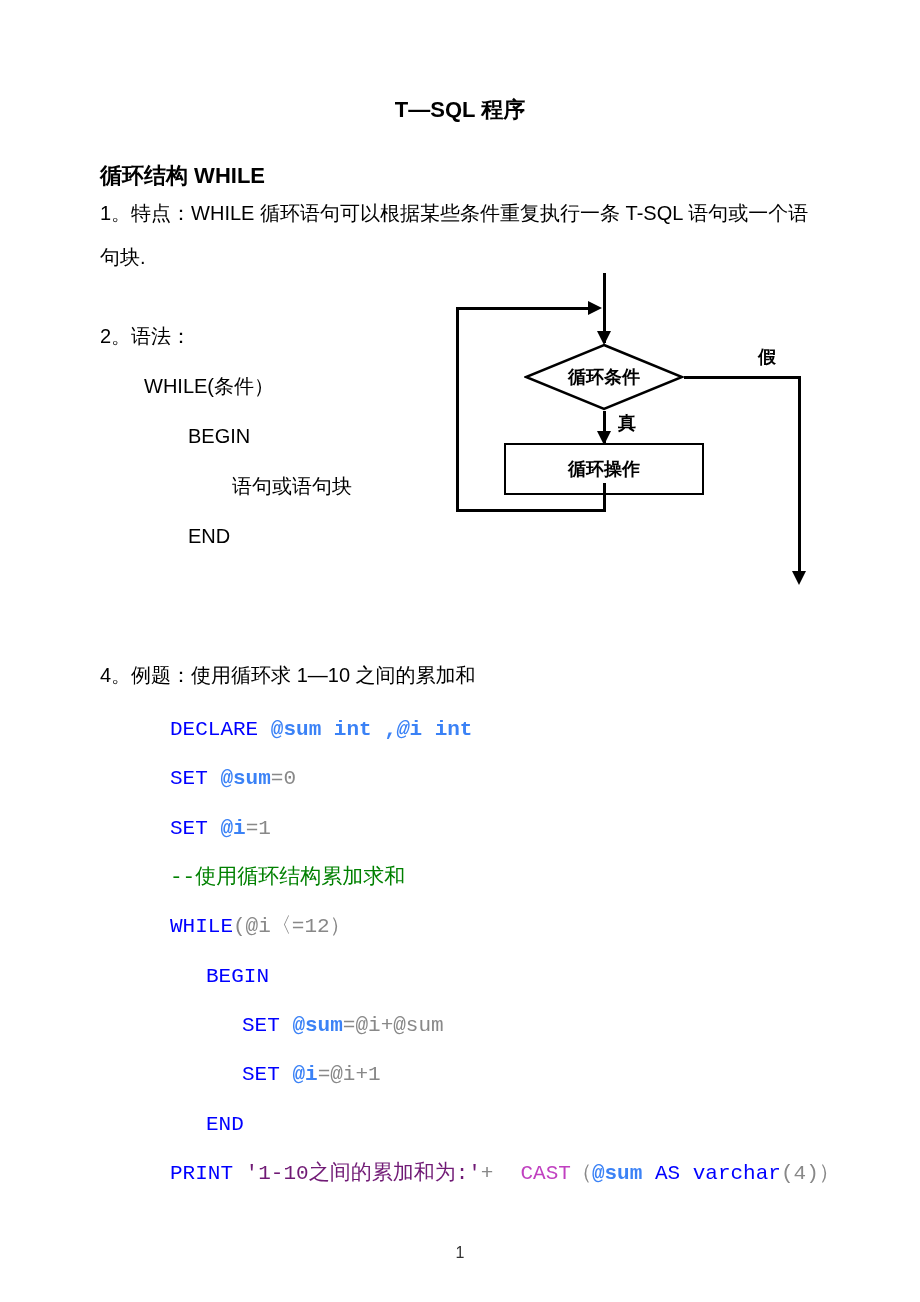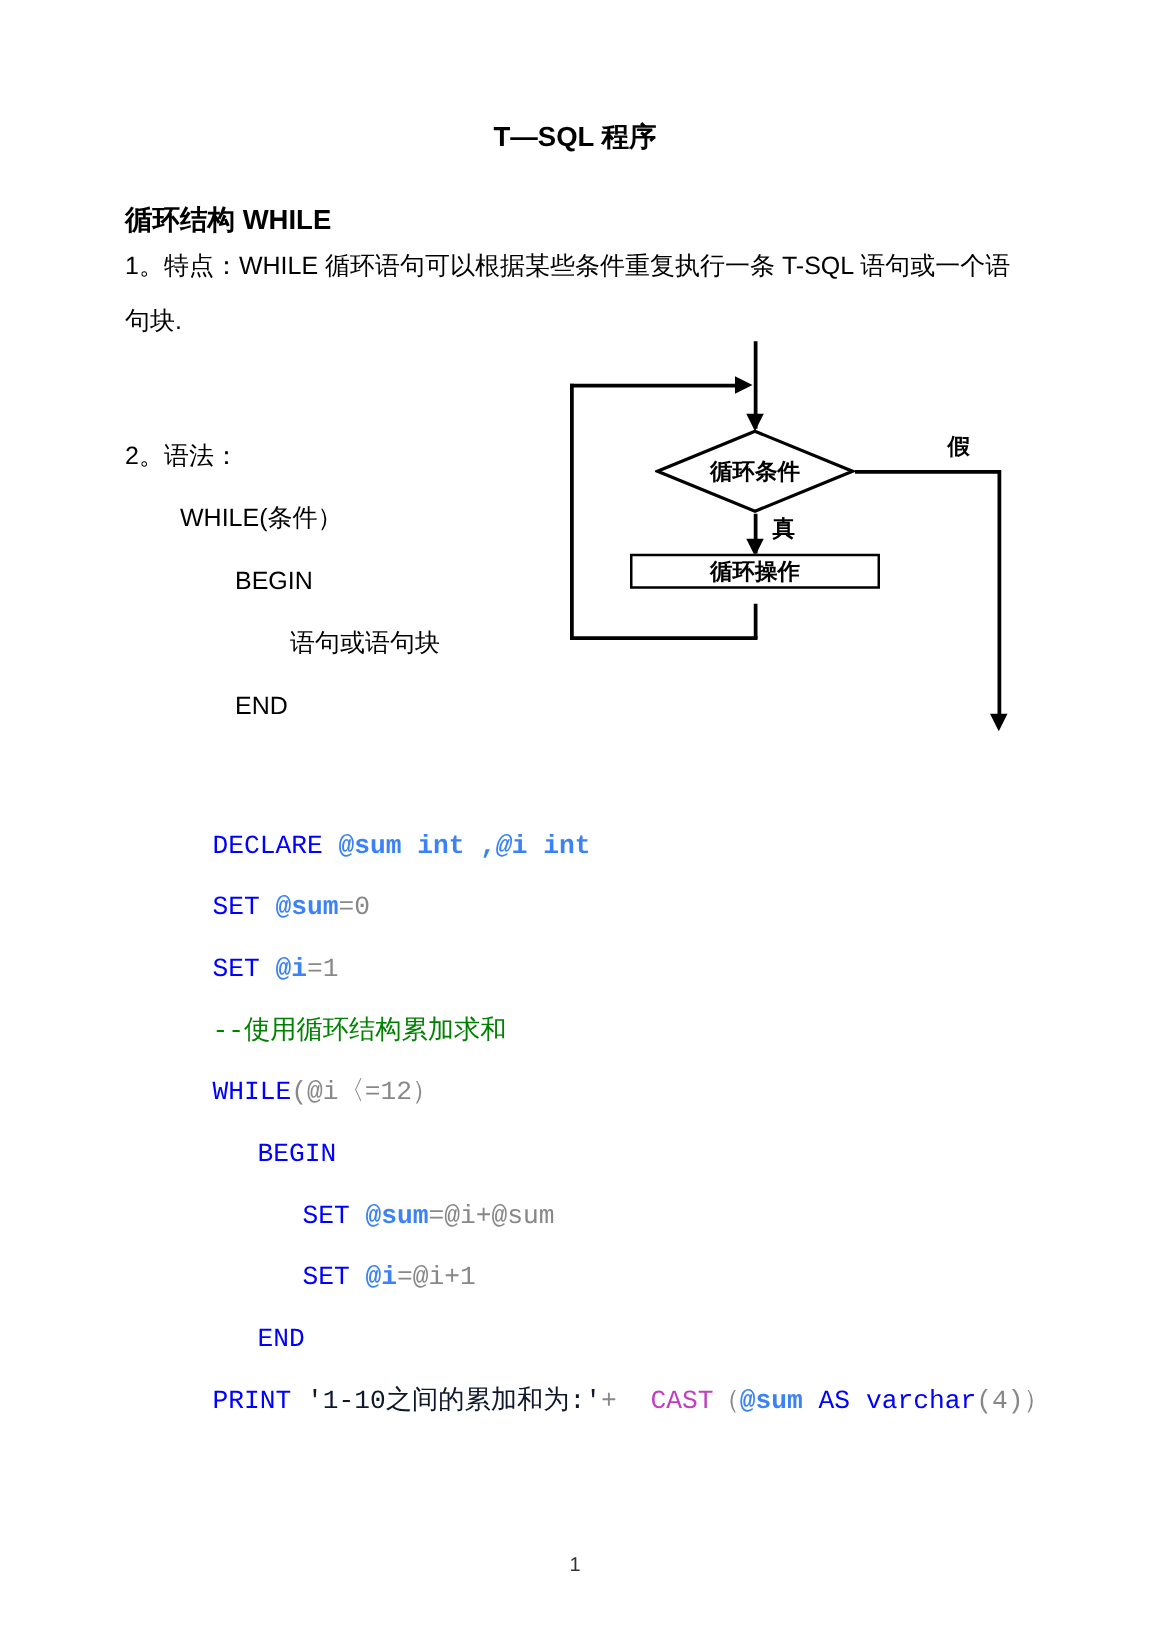--- a/index.html
+++ b/index.html
@@ -18,21 +18,21 @@
       font-size: 22px;
       margin-bottom: 36px;
     }
     .section-heading {
       font-weight: bold;
       font-size: 22px;
     }
     .content-wrap {
       display: flex;
       gap: 20px;
-      align-items: flex-end;
+      align-items: center;
     }
     .text-col {
       flex: 1;
       font-size: 20px;
       line-height: 2.2;
     }
     .para { margin-bottom: 6px; }
     .indent1 { padding-left: 44px; }
     .indent2 { padding-left: 88px; }
     .indent3 { padding-left: 132px; }
@@ -74,21 +74,21 @@
     .diamond-text {
       position: absolute; inset: 0;
       display: flex; align-items: center; justify-content: center;
       font-size: 18px; font-weight: bold;
     }
     .rect {
       position: absolute;
       left: 64px;
       top: 150px;
       width: 200px;
-      height: 28px;
+      height: 52px;
       border: 2.5px solid #000;
       display: flex; align-items: center; justify-content: center;
       font-size: 18px; font-weight: bold;
       background: #fff;
     }
     .true-label, .false-label {
       position: absolute; font-size: 18px; font-weight: bold;
     }
     .post-diagram {
       font-size: 20px;
@@ -102,21 +102,21 @@
       padding-left: 70px;
       margin-top: 8px;
     }
     .code-line { white-space: pre; }
     .ci1 { padding-left: 36px; }
     .ci2 { padding-left: 72px; }
     .kw { color: #0000ff; }
     .cm { color: #008000; }
     .fn  { color: #c040c0; margin-left: 27px; }
     .gy  { color: #888; }
-    .str { color: #0f172a; }
+    .str { color: #701a75; }
     .bk  { color: #3b82f6; font-weight: bold; }
     .page-num {
       position: absolute;
       left: 0; right: 0; bottom: 40px;
       text-align: center;
       font-size: 16px; color: #333;
     }
   </style>
 </head>
 <body>
@@ -164,20 +164,21 @@
     <div class="arrow-right" style="left:148px;top:15px;"></div>
 
     <div class="flow-line" style="left:244px;top:83px;width:116px;height:2.5px;"></div>
     <div class="false-label" style="left:318px;top:52px;">假</div>
     <div class="flow-line" style="left:358px;top:83px;width:2.5px;height:200px;"></div>
     <div class="arrow-down" style="left:359px;top:278px;"></div>
   </div>
 </div>
 
 <div class="post-diagram">
+  <div class="para">4。例题：使用循环求 1—10 之间的累加和</div>
 
   <div class="code">
     <div class="code-line"><span class="kw">DECLARE</span><span class="bk"> @sum int ,</span><span class="bk" style="font-style:italic;">@</span><span class="bk">i int</span></div>
 
     <div class="code-line"><span class="kw">SET</span><span class="bk"> @sum</span><span class="gy">=0</span></div>
 
     <div class="code-line"><span class="kw">SET</span><span class="bk"> @i</span><span class="gy">=1</span></div>
 
     <div class="code-line"><span class="cm">--使用循环结构累加求和</span></div>
 

